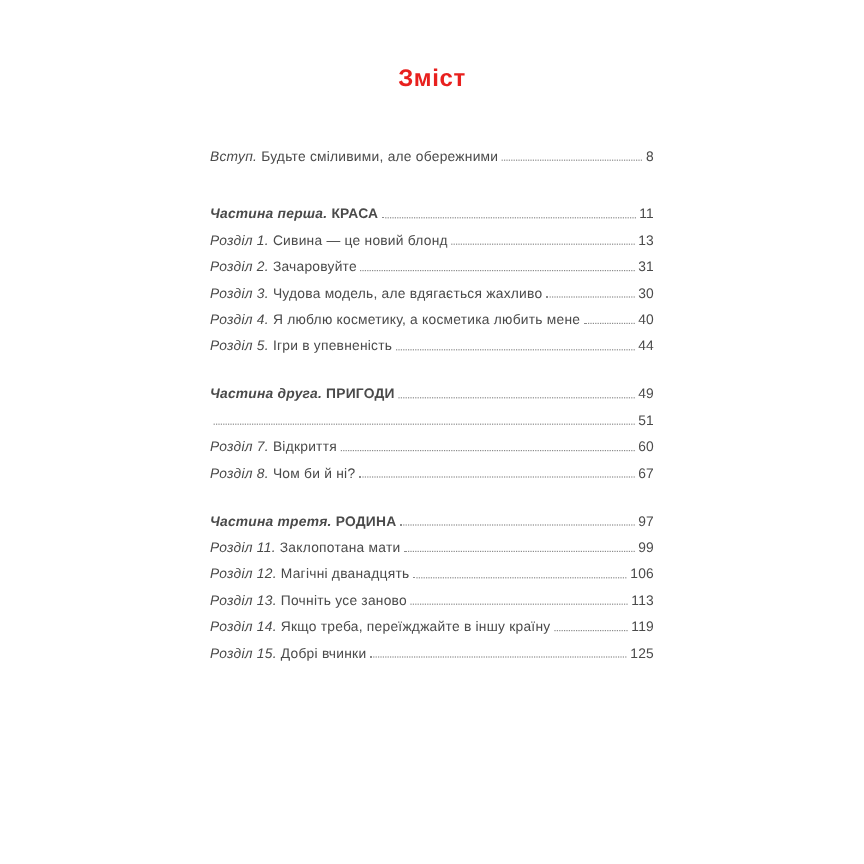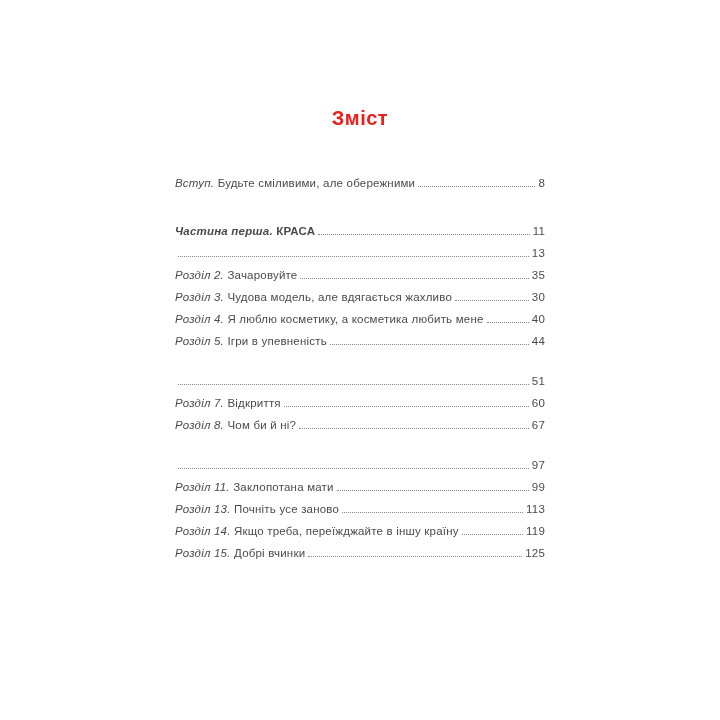--- a/index.html
+++ b/index.html
@@ -10,21 +10,21 @@
   body {
     width: 720px;
     height: 720px;
     font-family: "Liberation Sans", sans-serif;
     color: #4a4a4a;
     overflow: hidden;
   }
   .page {
     width: 370px;
     margin: 0 auto;
-    padding-top: 106px;
+    padding-top: 54px;
   }
   .toc-title {
     text-align: center;
     font-size: 20px;
     line-height: 24px;
     font-weight: bold;
     letter-spacing: 0.5px;
     color: #e8201e;
     margin: 0 0 42px 0;
   }
@@ -62,71 +62,83 @@
     <span class="pg">8</span>
   </div>
 
   <div class="section">
     <div class="row head">
       <span class="label"><span class="part">Частина перша.</span> <span class="name">КРАСА</span></span>
       <span class="dots"></span>
       <span class="pg">11</span>
     </div>
     <div class="row">
+      <span class="label"><span class="pfx">Розділ 1.</span> <span>Сивина — це новий блонд</span></span>
       <span class="dots"></span>
       <span class="pg">13</span>
     </div>
     <div class="row">
       <span class="label"><span class="pfx">Розділ 2.</span> <span>Зачаровуйте</span></span>
       <span class="dots"></span>
-      <span class="pg">35</span>
+      <span class="pg">31</span>
     </div>
     <div class="row">
       <span class="label"><span class="pfx">Розділ 3.</span> <span>Чудова модель, але вдягається жахливо</span></span>
       <span class="dots"></span>
       <span class="pg">30</span>
     </div>
     <div class="row">
       <span class="label"><span class="pfx">Розділ 4.</span> <span>Я люблю косметику, а косметика любить мене</span></span>
       <span class="dots"></span>
       <span class="pg">40</span>
     </div>
     <div class="row">
       <span class="label"><span class="pfx">Розділ 5.</span> <span>Ігри в упевненість</span></span>
       <span class="dots"></span>
       <span class="pg">44</span>
     </div>
   </div>
 
   <div class="section">
+    <div class="row head">
+      <span class="label"><span class="part">Частина друга.</span> <span class="name">ПРИГОДИ</span></span>
+      <span class="dots"></span>
+      <span class="pg">49</span>
+    </div>
     <div class="row">
       <span class="dots"></span>
       <span class="pg">51</span>
     </div>
     <div class="row">
       <span class="label"><span class="pfx">Розділ 7.</span> <span>Відкриття</span></span>
       <span class="dots"></span>
       <span class="pg">60</span>
     </div>
     <div class="row">
       <span class="label"><span class="pfx">Розділ 8.</span> <span>Чом би й ні?</span></span>
       <span class="dots"></span>
       <span class="pg">67</span>
     </div>
   </div>
 
   <div class="section">
     <div class="row head">
+      <span class="label"><span class="part">Частина третя.</span> <span class="name">РОДИНА</span></span>
       <span class="dots"></span>
       <span class="pg">97</span>
     </div>
     <div class="row">
       <span class="label"><span class="pfx">Розділ 11.</span> <span>Заклопотана мати</span></span>
       <span class="dots"></span>
       <span class="pg">99</span>
+    </div>
+    <div class="row">
+      <span class="label"><span class="pfx">Розділ 12.</span> <span>Магічні дванадцять</span></span>
+      <span class="dots"></span>
+      <span class="pg">106</span>
     </div>
     <div class="row">
       <span class="label"><span class="pfx">Розділ 13.</span> <span>Почніть усе заново</span></span>
       <span class="dots"></span>
       <span class="pg">113</span>
     </div>
     <div class="row">
       <span class="label"><span class="pfx">Розділ 14.</span> <span>Якщо треба, переїжджайте в іншу країну</span></span>
       <span class="dots"></span>
       <span class="pg">119</span>

